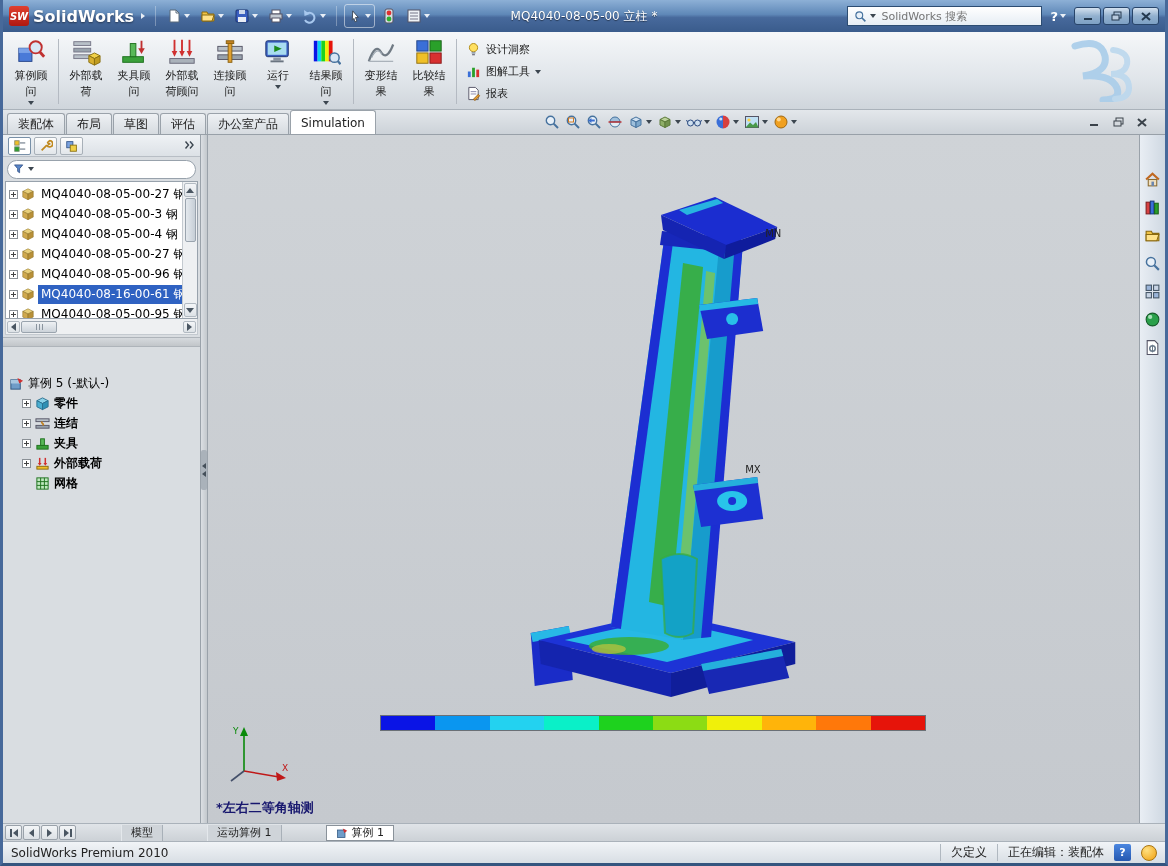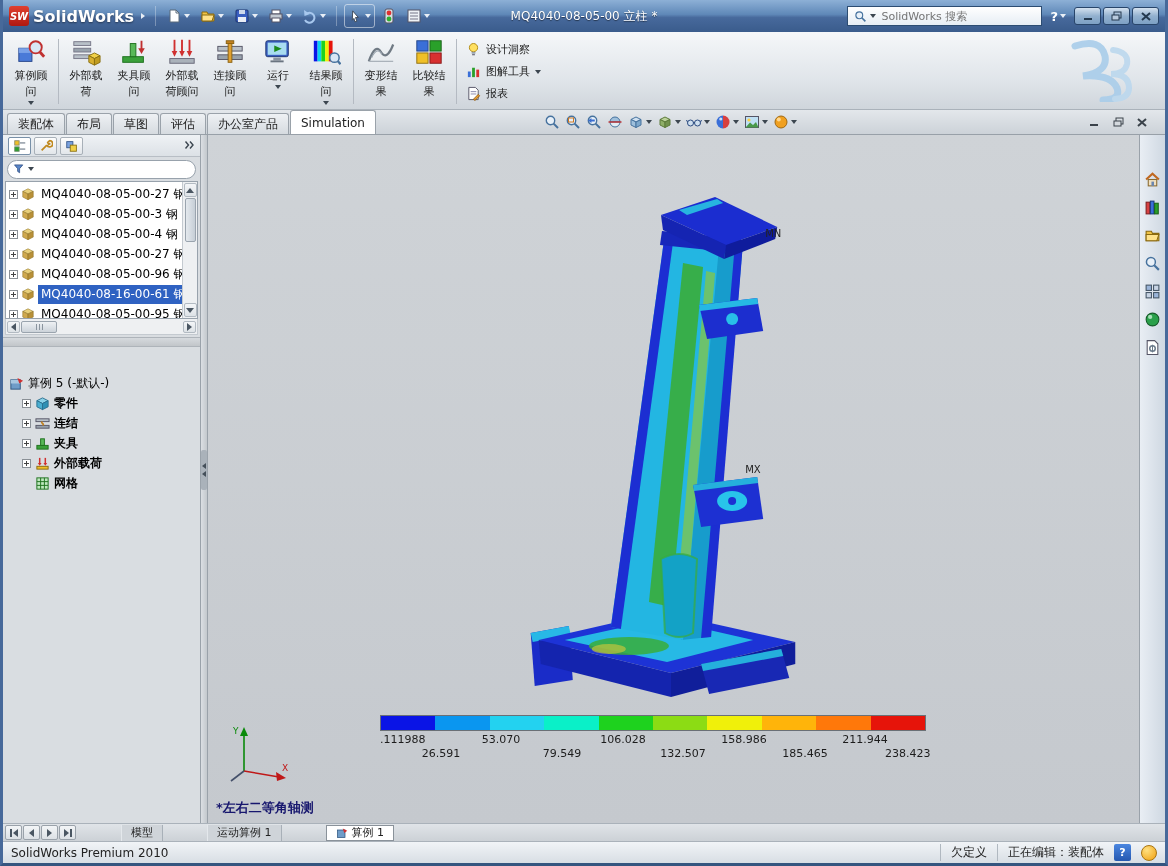--- a/index.html
+++ b/index.html
@@ -735,32 +735,20 @@
           <div class="legend-seg" style="background: rgb(10, 150, 240);"></div>
           <div class="legend-seg" style="background: rgb(35, 210, 240);"></div>
           <div class="legend-seg" style="background: rgb(10, 240, 200);"></div>
           <div class="legend-seg" style="background: rgb(30, 210, 30);"></div>
           <div class="legend-seg" style="background: rgb(140, 220, 20);"></div>
           <div class="legend-seg" style="background: rgb(240, 240, 10);"></div>
           <div class="legend-seg" style="background: rgb(255, 180, 10);"></div>
           <div class="legend-seg" style="background: rgb(255, 120, 10);"></div>
           <div class="legend-seg" style="background: rgb(230, 20, 10);"></div>
         </div>
-        <div class="legend-ticks">
-          <span class="tick row0" style="left:0;transform:none">.111988</span>
-          <span class="tick row1" style="left:61px">26.591</span>
-          <span class="tick row0" style="left:121px">53.070</span>
-          <span class="tick row1" style="left:182px">79.549</span>
-          <span class="tick row0" style="left:243px">106.028</span>
-          <span class="tick row1" style="left:303px">132.507</span>
-          <span class="tick row0" style="left:364px">158.986</span>
-          <span class="tick row1" style="left:425px">185.465</span>
-          <span class="tick row0" style="left:485px">211.944</span>
-          <span class="tick row1" style="left:546px;transform:translateX(-90%)">238.423</span>
-        </div>
       </div>
 
       <svg class="triad" width="70" height="64" viewBox="0 0 70 64">
         <line x1="22" y1="50" x2="22" y2="13" stroke="#0a8a0a" stroke-width="1.6"></line>
         <polygon points="22,6 18,15 26,15" fill="#0a8a0a"></polygon>
         <text x="11" y="13" font-size="9" fill="#0a8a0a">Y</text>
         <line x1="22" y1="50" x2="57" y2="56" stroke="#c01818" stroke-width="1.6"></line>
         <polygon points="64,57 54,51 55,60" fill="#c01818"></polygon>
         <text x="60" y="50" font-size="9" fill="#c01818">X</text>
         <line x1="22" y1="50" x2="9" y2="60" stroke="#44506a" stroke-width="1.6"></line>

